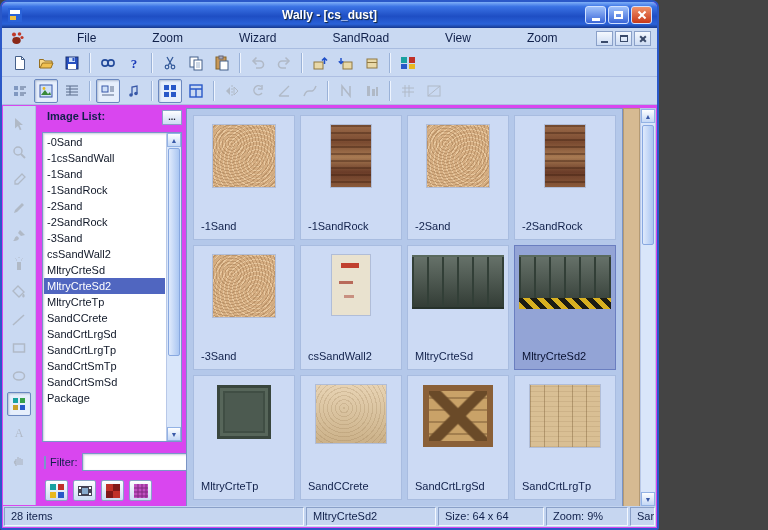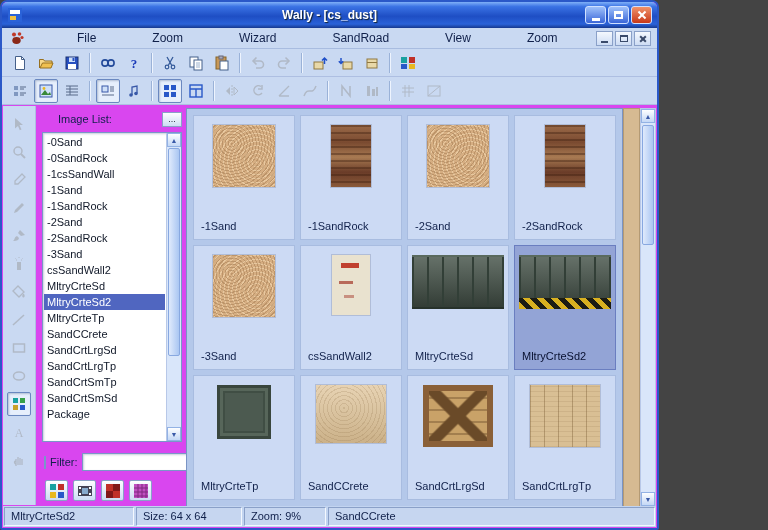--- a/index.html
+++ b/index.html
@@ -45,21 +45,21 @@
   .tb-btn.pressed{background:#e6effc;border:1px solid #6a88c0;box-shadow:inset 1px 1px 2px rgba(20,40,90,.25);}
   .tb-btn.disabled{opacity:.45;filter:grayscale(1);}
   .tb-ic{width:16px;height:16px;display:block;}
   .tb-sep{width:2px;height:20px;border-left:1px solid #9ab2d8;border-right:1px solid #eef4fe;margin:0 4px;}
   
   .toolcol{position:absolute;left:1px;top:104px;bottom:23px;width:33px;background:#c9d9f2;
     border-right:1px solid #aebfe2;display:flex;flex-direction:column;align-items:center;padding-top:4px;}
   .toolcol .tb-btn{margin:2px 0;}
   
   .sidebar{position:absolute;left:36px;top:106px;width:146px;bottom:23px;}
-  .sb-header{position:absolute;left:20px;top:2px;right:2px;height:18px;display:flex;align-items:center;}
+  .sb-header{position:absolute;left:9px;top:2px;right:2px;height:18px;display:flex;align-items:flex-start;font-weight:bold;}
   .sb-title{flex:1;color:#10204a;}
   .browse-btn{width:20px;height:15px;border:1px solid #8aa0c8;background:linear-gradient(#fdfeff,#cddcf4);
     font-size:9px;text-align:center;line-height:12px;color:#223;}
   .listbox{position:absolute;left:4px;top:24px;right:2px;height:310px;background:#fff;
     border:1px solid #7a96c8;box-shadow:inset 1px 1px 2px rgba(40,60,110,.25);}
   .list-items{position:absolute;left:1px;top:1px;bottom:1px;right:16px;overflow:hidden;}
   .li{height:16px;line-height:16px;padding-left:3px;color:#101828;white-space:nowrap;}
   .li.sel{background:#5066c0;color:#fff;}
   .vscroll{position:absolute;top:0;bottom:0;right:0;width:15px;background:#d9e6fa;border-left:1px solid #b8c8e8;}
   .sc-btn{position:absolute;left:0;right:0;height:14px;background:linear-gradient(#fdfeff,#c4d8f6);
@@ -455,21 +455,20 @@
     </div>
 
   <div class="sidebar">
     <div class="sb-header">
       <span class="sb-title">Image List:</span>
       <div class="browse-btn">...</div>
     </div>
     <div class="listbox">
       <div class="list-items" id="image-list">
           <div class="li">-0Sand</div>
-          <div class="li">-0SandRock</div>
           <div class="li">-1csSandWall</div>
           <div class="li">-1Sand</div>
           <div class="li">-1SandRock</div>
           <div class="li">-2Sand</div>
           <div class="li">-2SandRock</div>
           <div class="li">-3Sand</div>
           <div class="li">csSandWall2</div>
           <div class="li">MltryCrteSd</div>
           <div class="li sel">MltryCrteSd2</div>
           <div class="li">MltryCrteTp</div>
@@ -1069,19 +1068,20 @@
         <div class="pal-cell" style="background: rgb(105, 83, 61);"></div>
         <div class="pal-cell" style="background: rgb(146, 115, 85);"></div>
         <div class="pal-cell" style="background: rgb(128, 101, 74);"></div>
         <div class="pal-cell" style="background: rgb(111, 87, 64);"></div>
       </div>
     <div class="pal-gray1"></div>
     <div class="pal-gray2"></div>
   </div>
 
   <div class="statusbar">
+    <div class="seg s1">28 items</div>
     <div class="seg s2">MltryCrteSd2</div>
     <div class="seg s3">Size: 64 x 64</div>
     <div class="seg s4">Zoom: 9%</div>
     <div class="seg s5">SandCCrete</div>
   </div>
 
 </div>
 
 </body></html>

